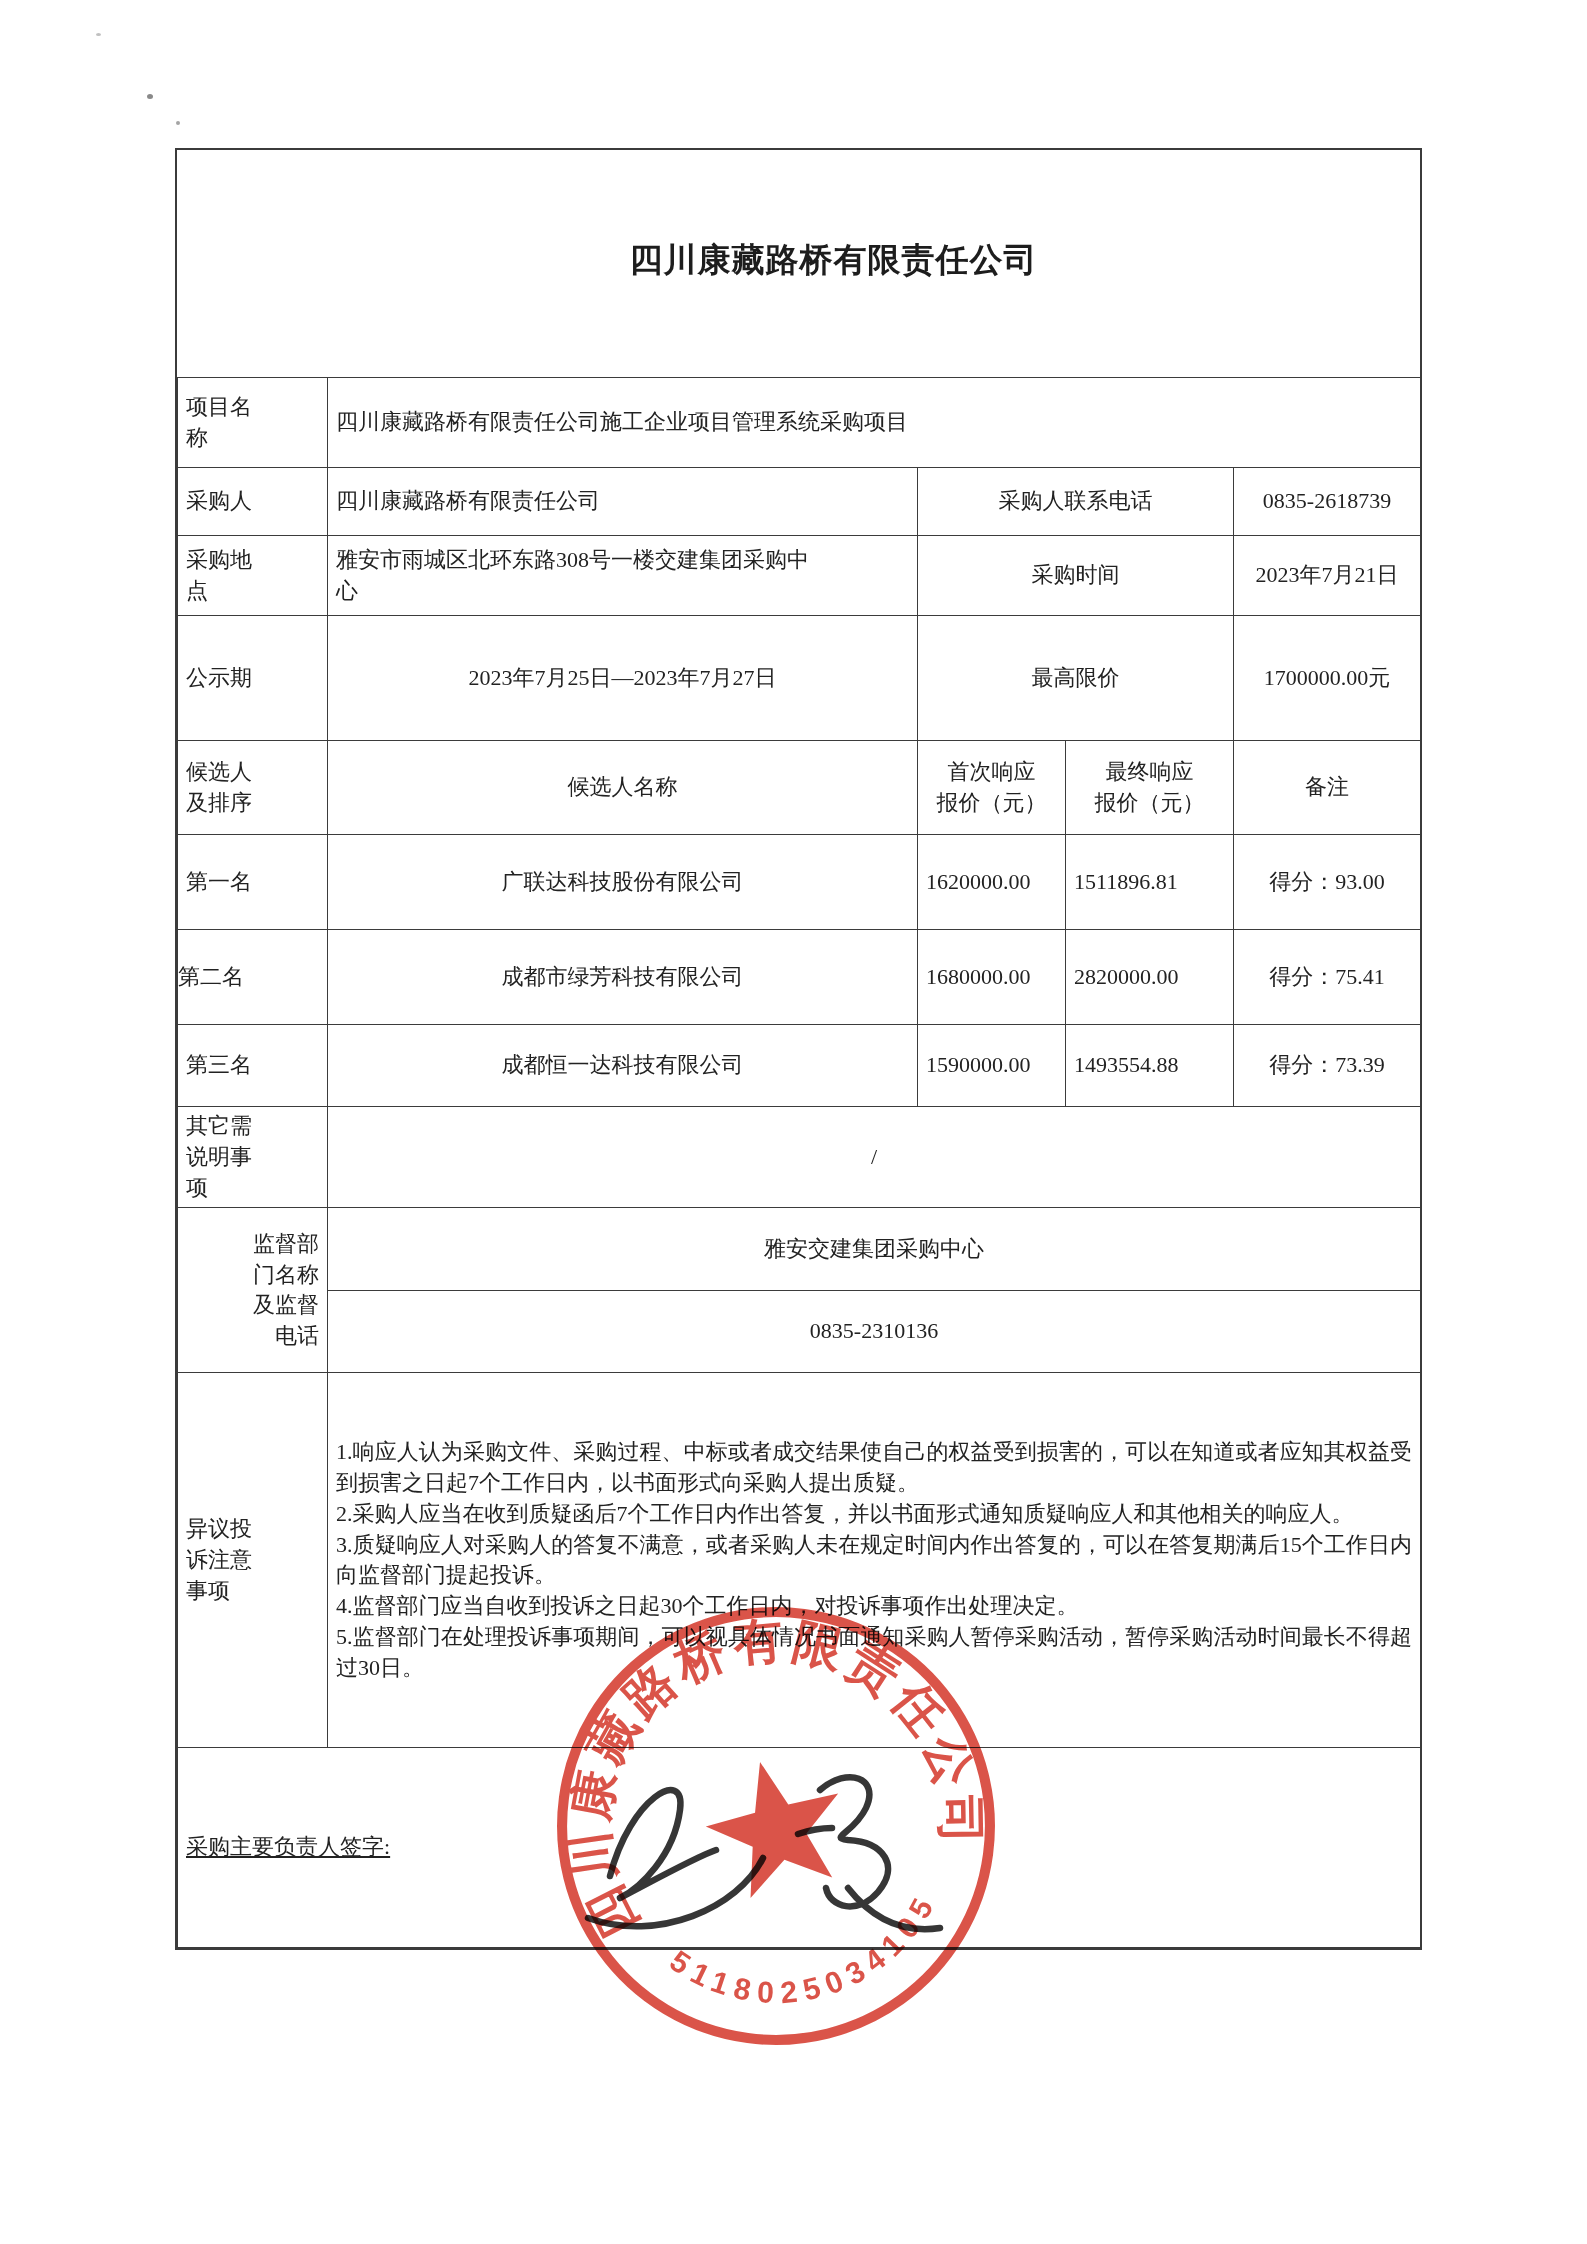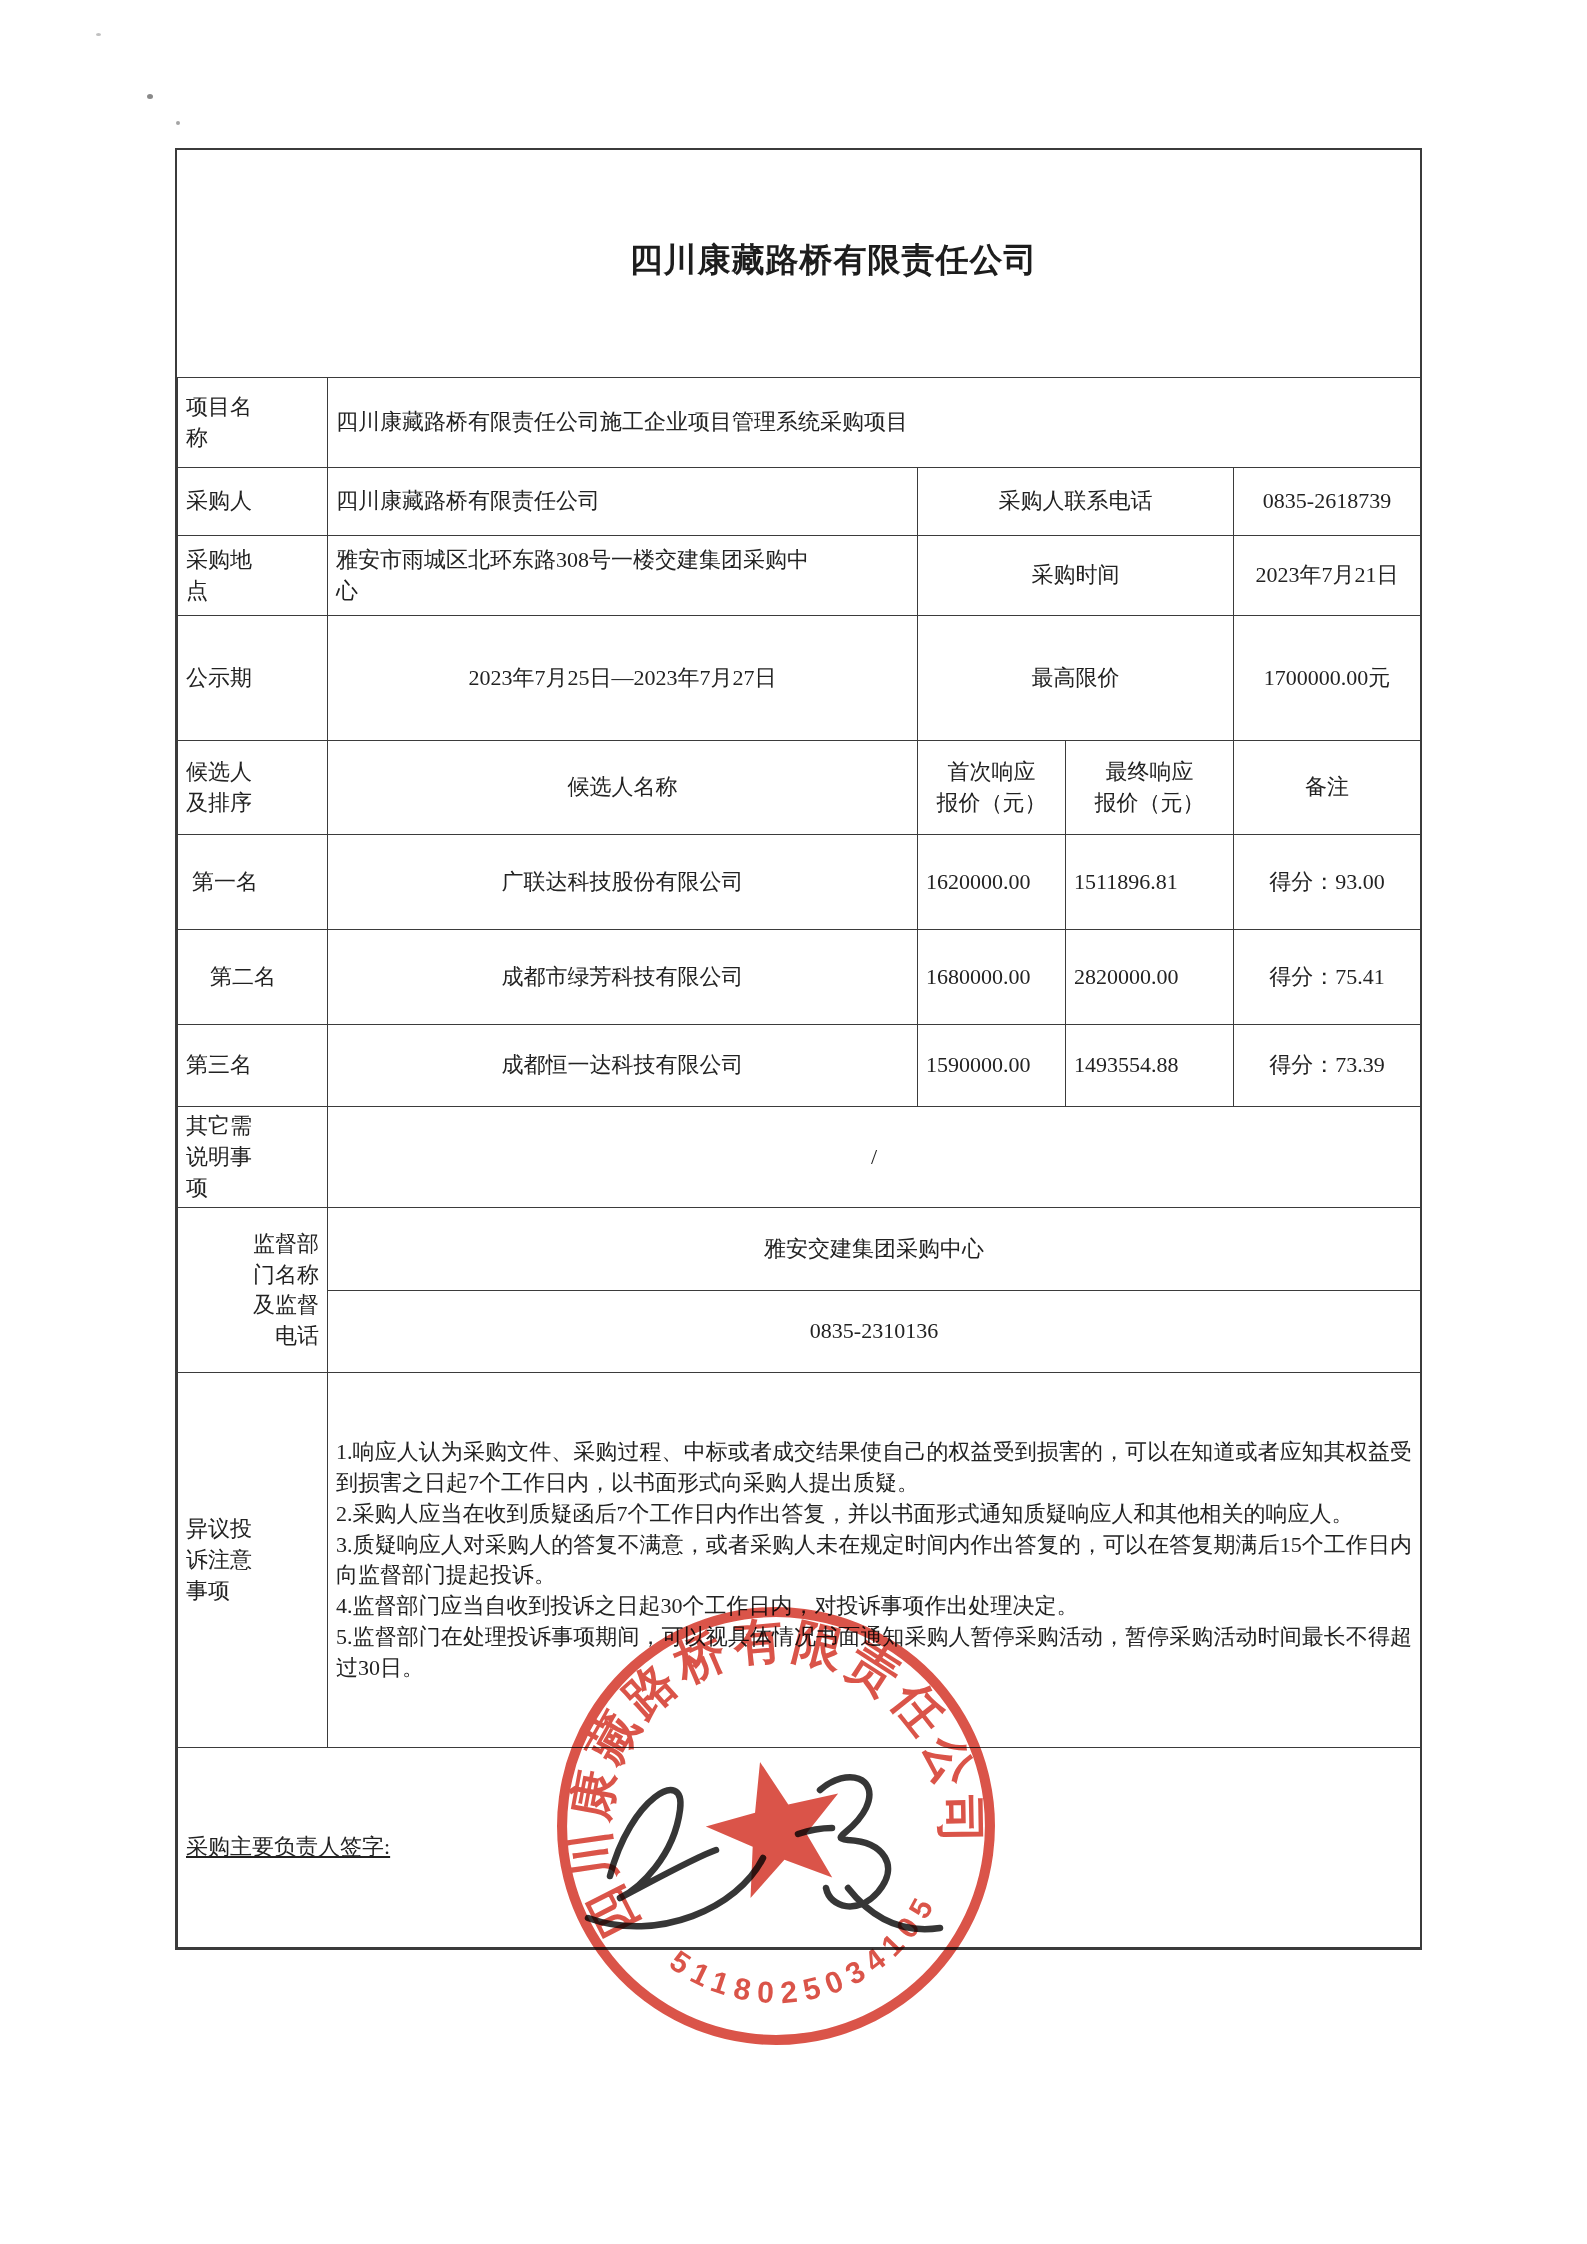--- a/index.html
+++ b/index.html
@@ -115,29 +115,29 @@
 及排序</td>
       <td class="ctr">候选人名称</td>
       <td class="ctr-pre">首次响应
 报价（元）</td>
       <td class="ctr-pre">最终响应
 报价（元）</td>
       <td class="ctr">备注</td>
     </tr>
 
     <tr style="height:95px">
-      <td class="lbl" style="padding-left:14px">第一名</td>
+      <td class="lbl" style="padding-left:8px">第一名</td>
       <td class="ctr">广联达科技股份有限公司</td>
       <td class="num">1620000.00</td>
       <td class="num">1511896.81</td>
       <td class="ctr">得分：93.00</td>
     </tr>
 
     <tr style="height:95px">
-      <td class="lbl" style="padding-left:32px">第二名</td>
+      <td class="lbl" style="padding-left:0">第二名</td>
       <td class="ctr">成都市绿芳科技有限公司</td>
       <td class="num">1680000.00</td>
       <td class="num">2820000.00</td>
       <td class="ctr">得分：75.41</td>
     </tr>
 
     <tr style="height:82px">
       <td class="lbl" style="">第三名</td>
       <td class="ctr">成都恒一达科技有限公司</td>
       <td class="num">1590000.00</td>

